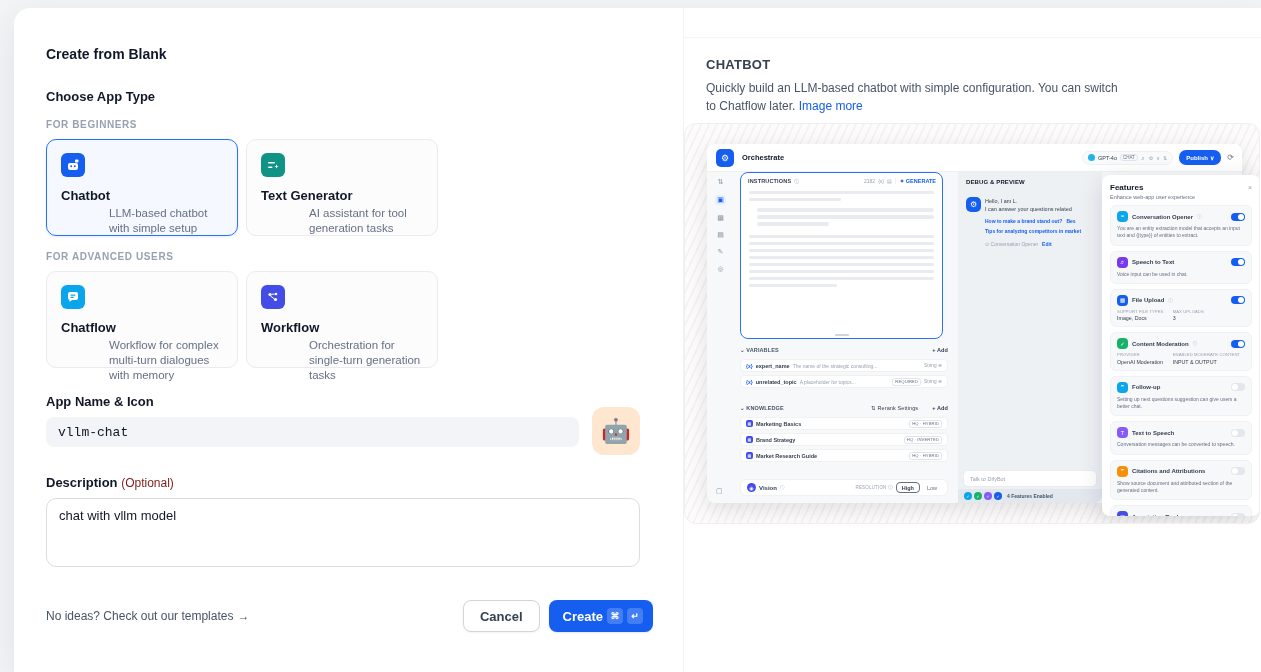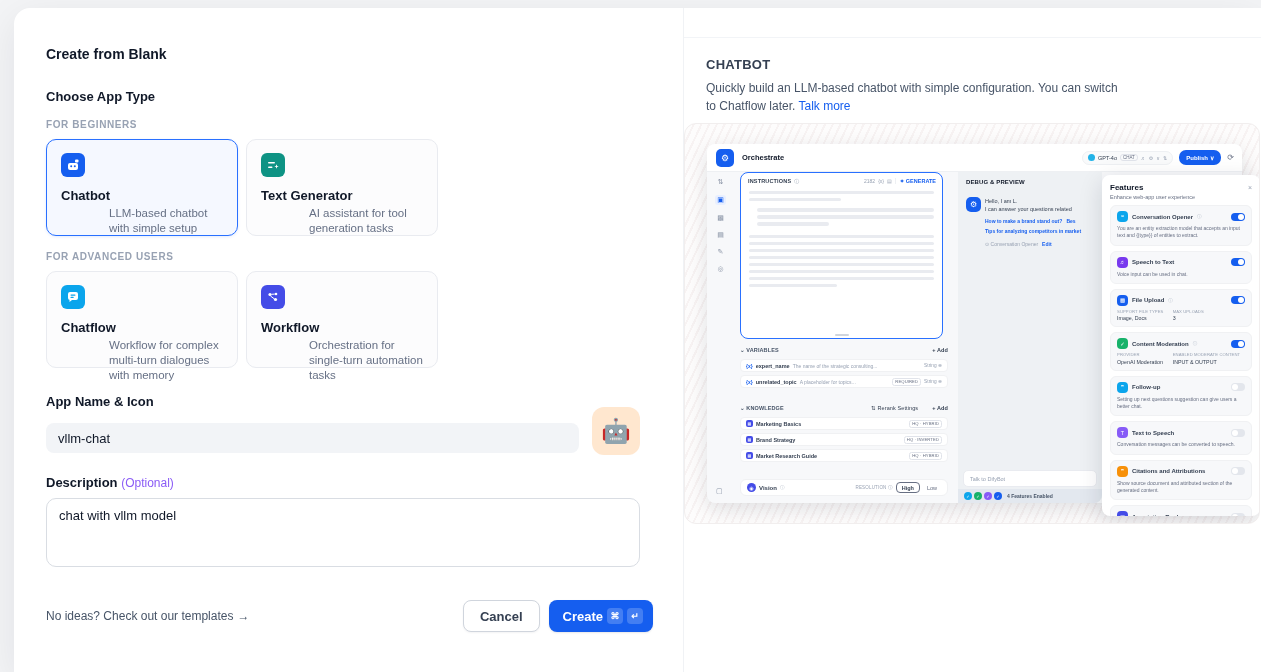--- a/index.html
+++ b/index.html
@@ -13,24 +13,24 @@
   .tier-label { margin-top:15px; font-size:10px; font-weight:600; color:#98a2b3; letter-spacing:.06em; }
   .cards-row { margin-top:9px; display:flex; gap:8px; }
   .type-card { width:192px; height:97px; background:#fcfcfd; border:1px solid #e9ebf0; border-radius:10px; padding:13px 14px; cursor:pointer; }
   .type-card.selected { background:#f5f8ff; border:1.5px solid #2970ff; box-shadow:0 1px 3px rgba(21,94,239,.12); }
   .type-icon { width:24px; height:24px; border-radius:6px; display:flex; align-items:center; justify-content:center; margin-bottom:11px; }
   .type-title { font-size:13px; font-weight:700; color:#101828; margin-bottom:3px; }
   .type-desc { font-size:11.5px; color:#667085; line-height:1.3;margin-left:48px; }
 
   .name-label { margin-top:26px; font-size:13px; font-weight:700; color:#101828; }
   .name-row { margin-top:8px; display:flex; align-items:flex-start; }
-  .name-input { width:533px; height:30px; background:#f2f4f7; border:none; border-radius:8px; padding:0 12px; font-size:13px; color:#101828; font-family:Liberation Sans, sans-serif; outline:none;margin-top:6px; }
+  .name-input { width:533px; height:30px; background:#f2f4f7; border:none; border-radius:8px; padding:0 12px; font-size:13px; color:#101828; font-family:Liberation Mono, monospace; outline:none; }
   .emoji-btn { width:48px; height:48px; margin-left:13px; margin-top:-10px; background:#ffe7cf; border:none; border-radius:12px; font-size:24px; line-height:1; cursor:pointer; display:flex; align-items:center; justify-content:center; }
   .desc-label { margin-top:20px; font-size:13px; font-weight:700; color:#101828; }
-  .desc-label .optional { font-weight:400; color:#8b5cf6; font-size:12px; }
+  .desc-label .optional { font-weight:400; color:#7f1d1d; font-size:12px; }
   .desc-area { margin-top:8px; width:594px; height:69px; border:1px solid #d9dde3; border-radius:10px; padding:9px 12px; font-size:13px; color:#101828; font-family:"Liberation Sans",sans-serif; resize:none; outline:none; }
 
   .footer { margin-top:29px; display:flex; align-items:center; }
   .templates-link { font-size:12px; color:#475467; cursor:pointer; }
   .templates-link .arr { margin-left:4px; }
   .btn-cancel { margin-left:auto; height:32px; padding:0 16px; background:#fff; border:1px solid #d0d5dd; border-radius:8px; font-size:13px; font-weight:600; color:#354052; cursor:pointer; box-shadow:0 1px 2px rgba(16,24,40,.05); }
   .btn-create { margin-left:9px; height:32px; padding:0 10px 0 14px; background:#155eef; border:none; border-radius:8px; font-size:13px; font-weight:600; color:#fff; cursor:pointer; display:flex; align-items:center; gap:4px; box-shadow:0 1px 2px rgba(16,24,40,.1); }
   .kbd { width:16px; height:16px; background:rgba(255,255,255,.2); border-radius:4px; font-size:9px; display:inline-flex; align-items:center; justify-content:center; }
 
   .rp-header { height:30px; border-bottom:1px solid #f2f4f7; }
@@ -170,21 +170,21 @@
       <div class="type-card">
         <div class="type-icon c-indigo">
           <svg width="14" height="14" viewBox="0 0 14 14">
               <circle cx="4" cy="4.5" r="1.6" fill="#fff"></circle>
               <circle cx="10" cy="4" r="1.3" fill="#fff"></circle>
               <circle cx="9.5" cy="9.5" r="1.6" fill="#fff"></circle>
               <path d="M4.5 6l4 3M5.5 4.3l3.2-.2" stroke="#fff" stroke-width="1"></path>
             </svg>
         </div>
         <div class="type-title">Workflow</div>
-        <div class="type-desc">Orchestration for single-turn automation tasks</div>
+        <div class="type-desc">Orchestration for single-turn generation tasks</div>
       </div>
     </div>
 
     <div class="name-label">App Name &amp; Icon</div>
     <div class="name-row">
       <input class="name-input" type="text" value="vllm-chat" style="">
       <button class="emoji-btn">
           <span>🤖</span>
         </button>
     </div>
@@ -204,21 +204,21 @@
         <span class="kbd">↵</span>
       </button>
     </div>
   </div>
 
   <div class="right-pane">
     <div class="rp-header"></div>
     <div class="rp-heading">CHATBOT</div>
     <div class="rp-desc">
       <span>Quickly build an LLM-based chatbot with simple configuration. You can switch to Chatflow later.</span>
-      <span class="learn-more">Talk more</span>
+      <span class="learn-more">Image more</span>
     </div>
 
     <div class="preview-box">
       <div class="shot">
 
         <div class="shot-topbar">
           <div class="shot-appicon">⚙</div>
           <div class="shot-title">Orchestrate</div>
           <div class="model-pill">
             <span class="model-dot"></span>

